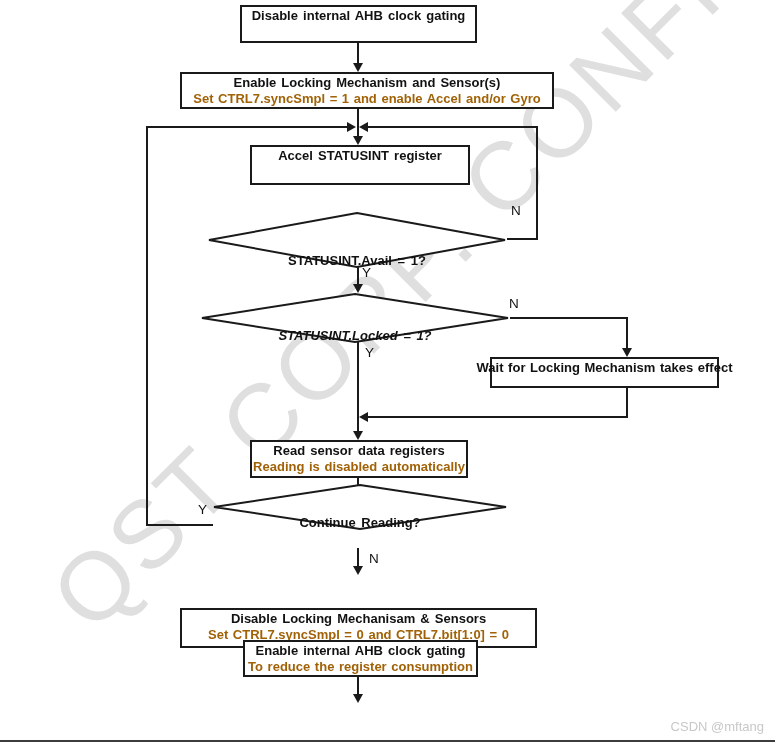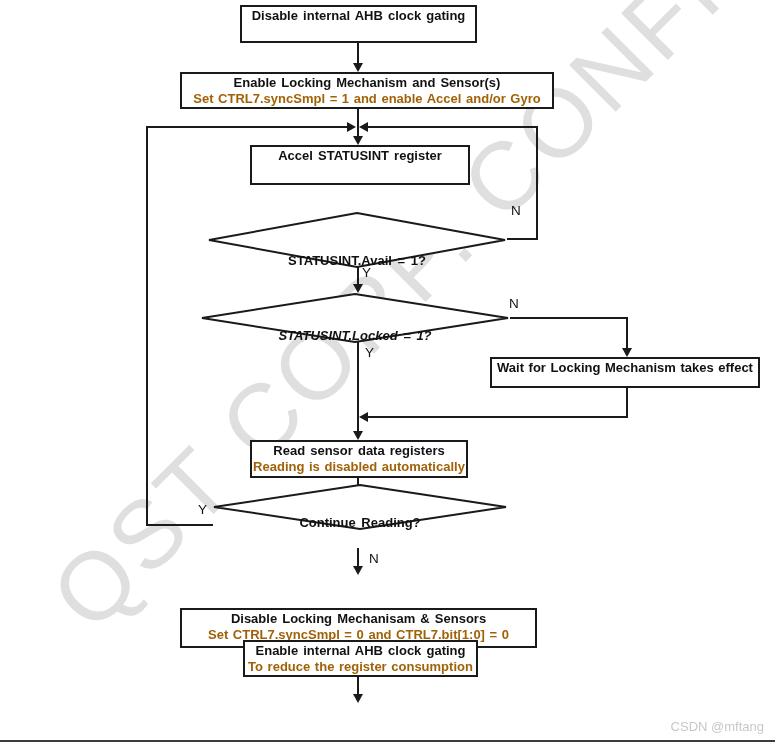--- a/index.html
+++ b/index.html
@@ -113,21 +113,21 @@
     <div class="dl">STATUSINT.Avail = 1?</div>
   </div>
 
   <div class="diamond" style="left:200px;top:293px;width:310px;height:50px;font-style:italic;">
     <svg class="dsvg" width="310" height="50" viewBox="0 0 310 50">
       <polygon points="155,1 308,25 155,49 2,25"></polygon>
     </svg>
     <div class="dl">STATUSINT.Locked = 1?</div>
   </div>
 
-  <div class="box" style="left:490px;top:357px;width:270px;height:31px;">
+  <div class="box" style="left:490px;top:357px;width:229px;height:31px;">
     <div class="t" style="word-spacing:1px;">Wait for Locking Mechanism takes effect</div>
   </div>
 
   <div class="box" style="left:250px;top:440px;width:218px;height:38px;">
     <div class="t">Read sensor data registers</div>
     <div class="s">Reading is disabled automatically</div>
   </div>
 
   <div class="diamond" style="left:212px;top:484px;width:296px;height:46px;">
     <svg class="dsvg" width="296" height="46" viewBox="0 0 296 46">

